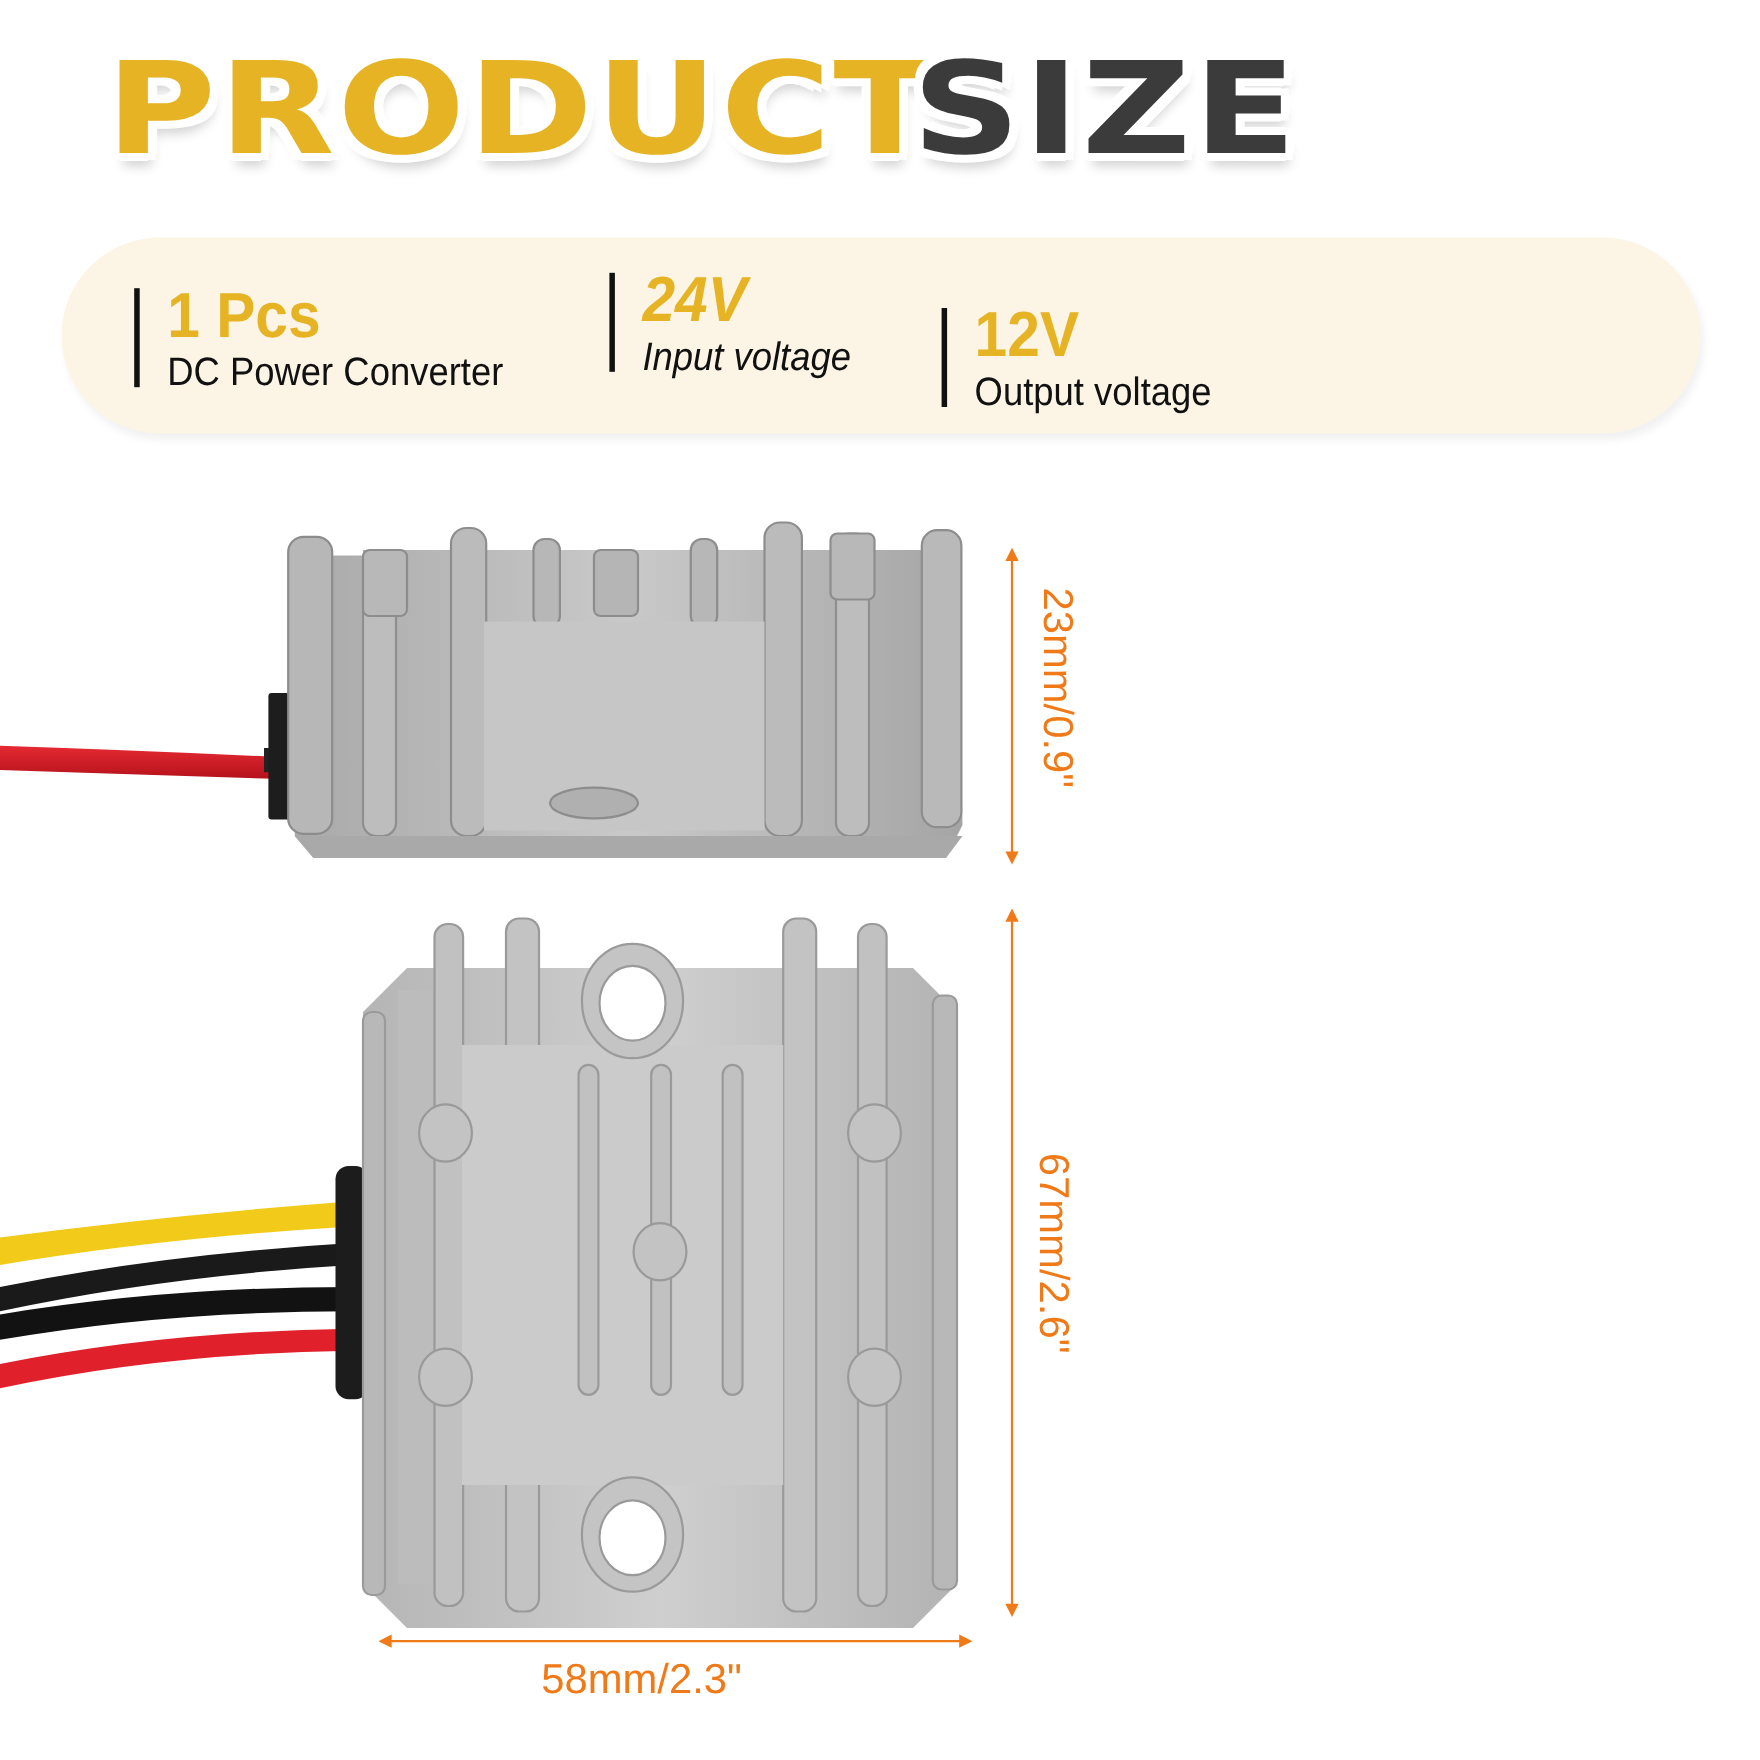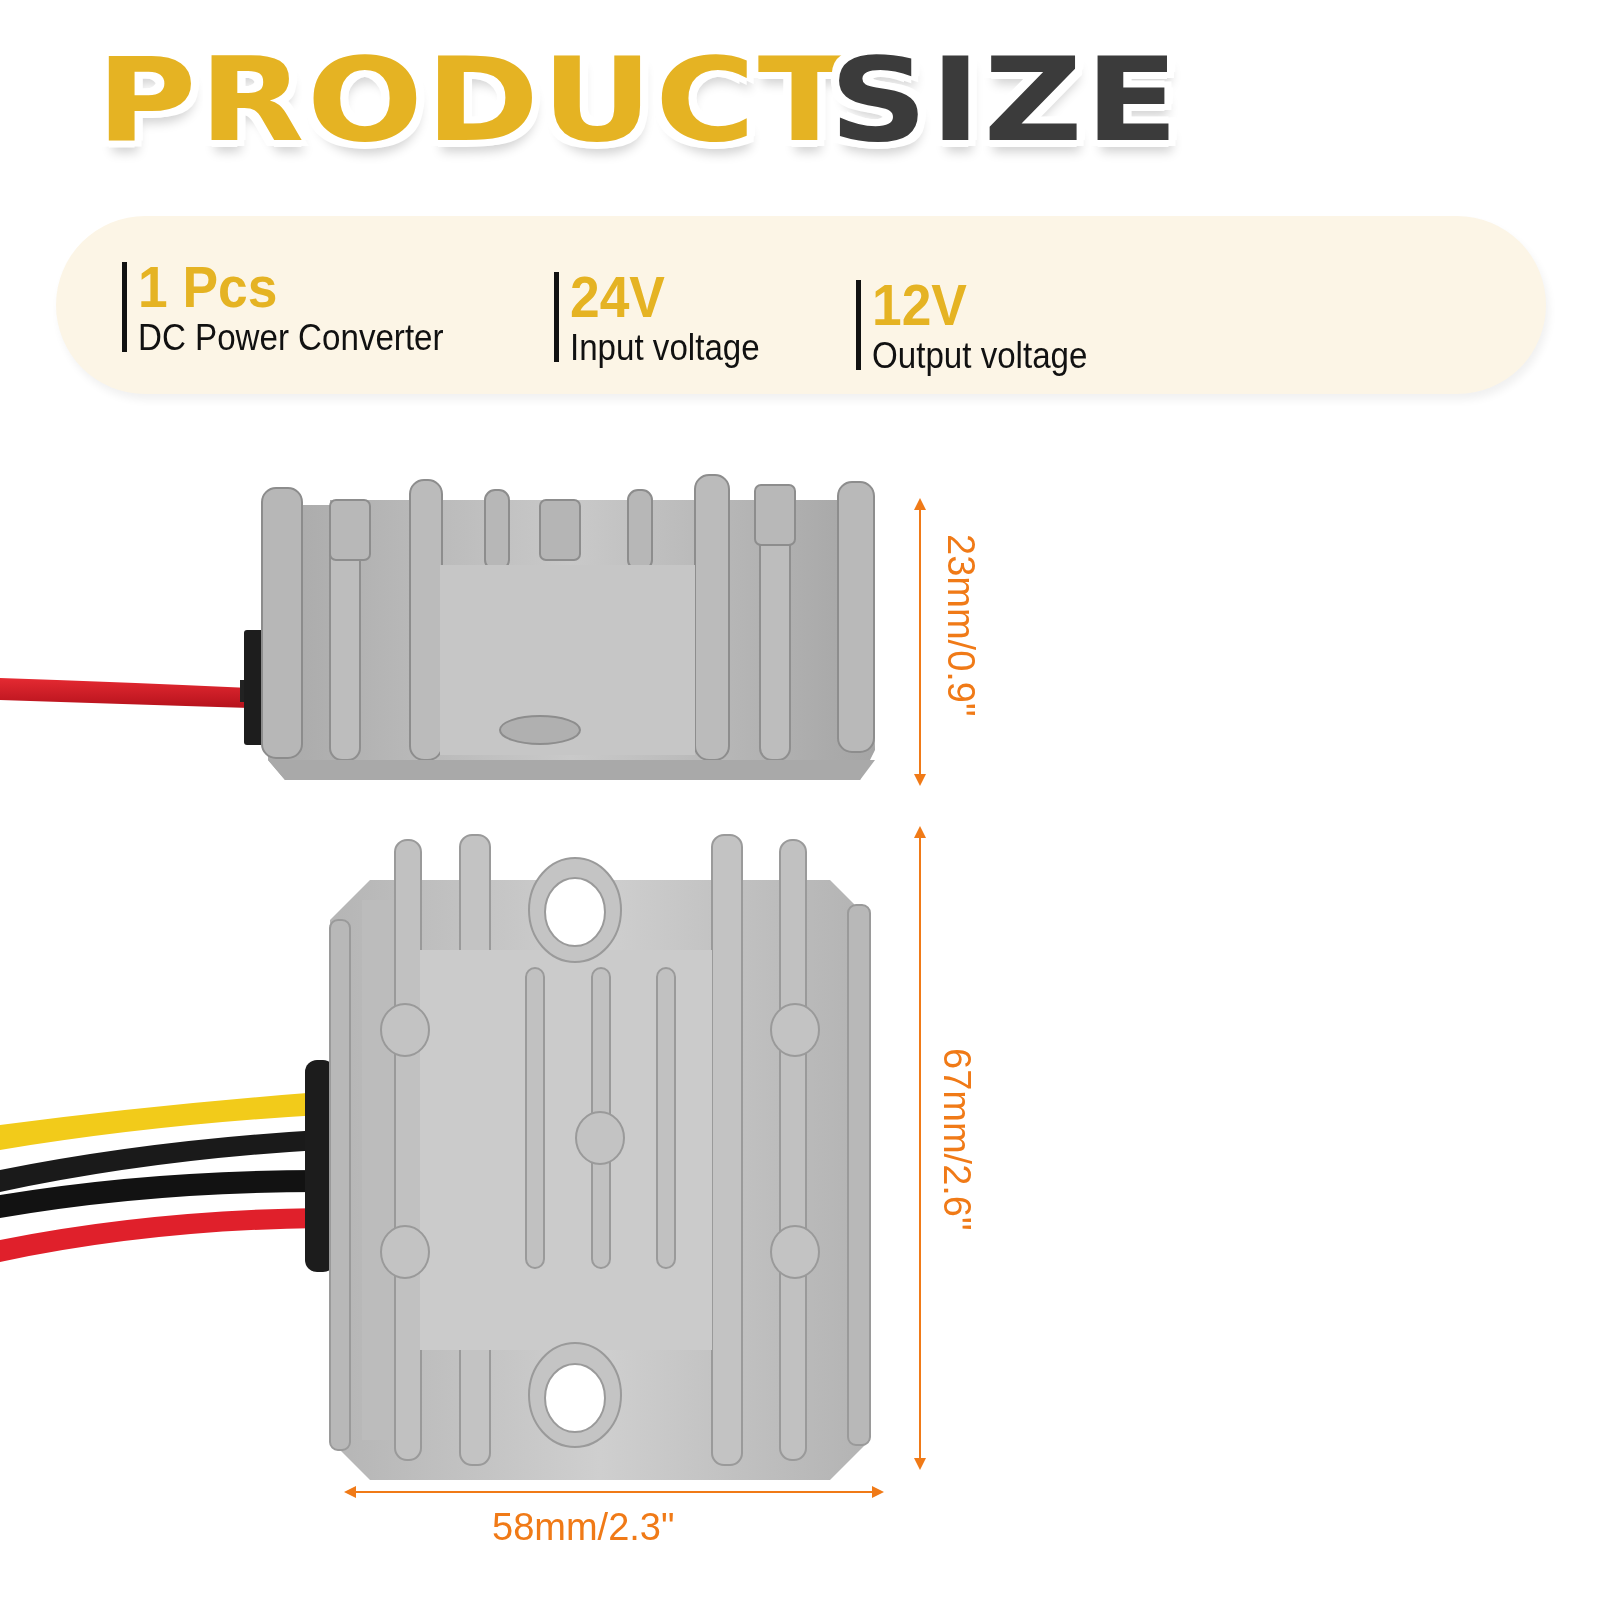--- a/index.html
+++ b/index.html
@@ -16,21 +16,21 @@
                  0 -7px 0 #fff, 0 7px 0 #fff, -7px 0 0 #fff, 7px 0 0 #fff, 3px 12px 10px rgba(0,0,0,0.18);
     transform: scaleX(1.18); }
   .title .word-a { color: #e5b323; margin-right: 60px; }
   .title .word-b { color: #3b3b3b; }
 
   .specs {
     position: absolute; left: 56px; top: 216px; width: 1490px; height: 178px;
     background: #fcf5e6; border-radius: 89px;
     box-shadow: 3px 6px 8px rgba(0,0,0,0.06);
   }
-  .spec { position: absolute; top: 42px; padding-left: 16px; height: 100px; }
+  .spec { position: absolute; top: 42px; padding-left: 30px; height: 100px; }
   .spec::before { content: ""; position: absolute; left: 0; top: 4px; width: 5px; height: 90px; background: #111; }
   .spec .value { display: block; color: #e5b323; font-weight: bold; font-size: 58px; line-height: 58px;
     transform: scaleX(0.92); transform-origin: left; font-family: "Liberation Sans", sans-serif; }
   .spec .label { display: block; color: #111; font-size: 36px; line-height: 40px; margin-top: 2px;
     transform: scaleX(0.92); transform-origin: left; white-space: nowrap; }
 
   .product { position: absolute; }
   .dim-label { position: absolute; color: #f07a17; font-size: 38px; white-space: nowrap; }
   .vertical { transform: rotate(90deg); transform-origin: left top; }
 </style>
@@ -39,21 +39,21 @@
 
 <div class="title">
   <span class="word-a">PRODUCT</span><span class="word-b">SIZE</span>
 </div>
 
 <div class="specs">
   <div class="spec" style="left:66px;">
     <span class="value">1 Pcs</span>
     <span class="label">DC Power Converter</span>
   </div>
-  <div class="spec" style="left:498px; top:52px;">
+  <div class="spec" style="left:498px; top:28px;font-style:italic;">
     <span class="value">24V</span>
     <span class="label">Input voltage</span>
   </div>
   <div class="spec" style="left:800px; top:44px;margin-top:16px;">
     <span class="value">12V</span>
     <span class="label">Output voltage</span>
   </div>
 </div>
 
 <svg class="product" style="left:0; top:460px;" width="900" height="340" viewBox="0 0 900 340">

